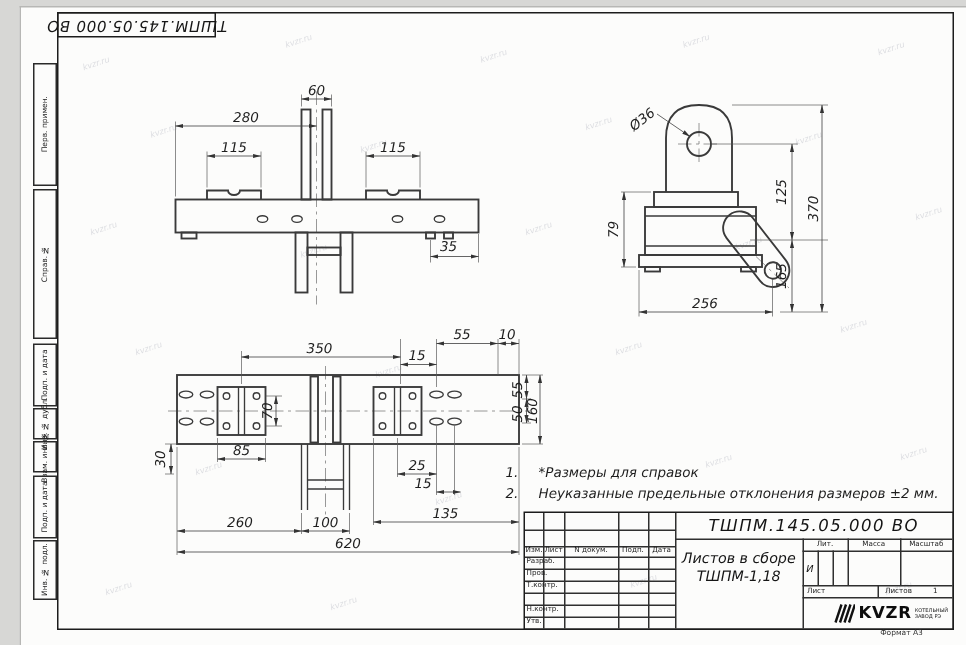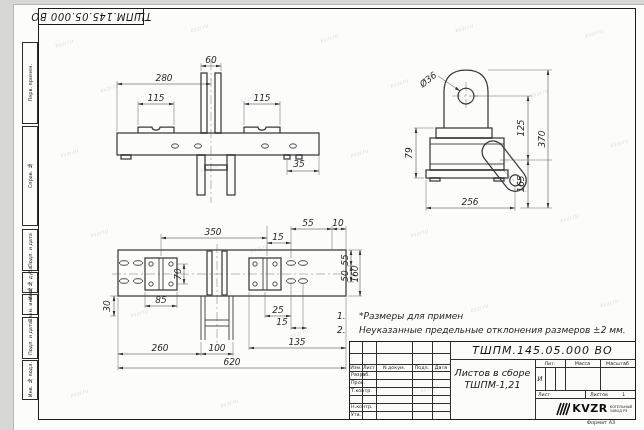--- a/index.html
+++ b/index.html
@@ -314,21 +314,21 @@
       <text class="dim" x="90" y="135" text-anchor="middle">260</text>
       <text class="dim" x="147" y="135" text-anchor="middle">100</text>
       <text class="dim" x="227" y="129" text-anchor="middle">135</text>
       <text class="dim" x="162" y="149" text-anchor="middle">620</text>
     </svg>
   </div>
 
   <div class="notes">
     <div class="row">
       <span class="nnum">1.</span>
-      <span>*Размеры для примен</span>
+      <span>*Размеры для справок</span>
     </div>
     <div class="row">
       <span class="nnum">2.</span>
       <span>Неуказанные предельные отклонения размеров ±2 мм.</span>
     </div>
   </div>
 
   <div class="tb">
 
     <div class="tl" style="left:100px;top:0;width:1px;height:77px;"></div>
@@ -364,21 +364,21 @@
     <span class="lbl" style="left:1px;top:30px;">Разраб.</span>
     <span class="lbl" style="left:1px;top:38px;">Пров.</span>
     <span class="lbl" style="left:1px;top:46px;">Т.контр.</span>
     <span class="lbl" style="left:1px;top:62px;">Н.контр.</span>
     <span class="lbl" style="left:1px;top:70px;">Утв.</span>
 
     <div class="docnum">ТШПМ.145.05.000  ВО</div>
 
     <div class="name">
       <span>Листов в сборе</span>
-      <span>ТШПМ-1,21</span>
+      <span>ТШПМ-1,18</span>
     </div>
 
     <span class="lbl cen" style="left:185px;top:18.5px;width:30px;">Лит.</span>
     <span class="lbl cen" style="left:215px;top:18.5px;width:35px;">Масса</span>
     <span class="lbl cen" style="left:250px;top:18.5px;width:35px;">Масштаб</span>
     <div class="litval">И</div>
 
     <span class="lbl" style="left:188px;top:49.5px;">Лист</span>
     <span class="lbl" style="left:240px;top:49.5px;">Листов</span>
     <span class="lbl" style="left:272px;top:49.5px;">1</span>

